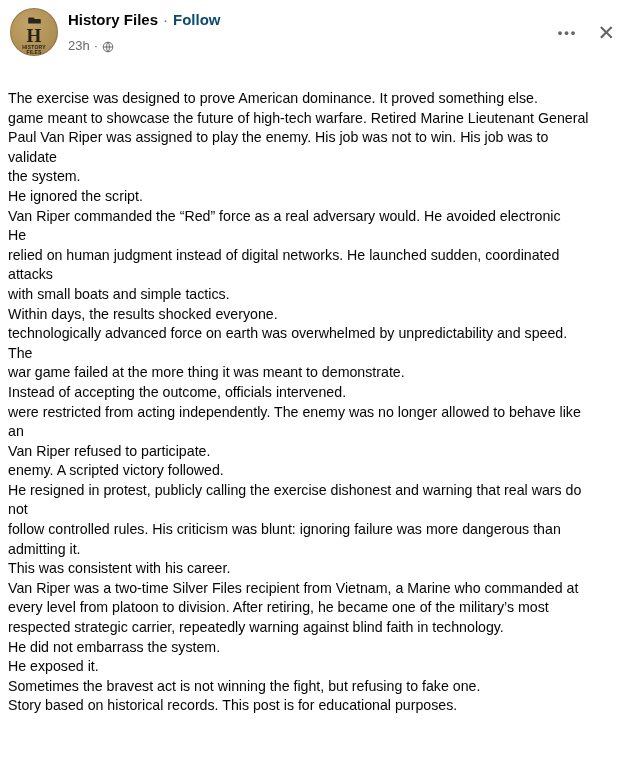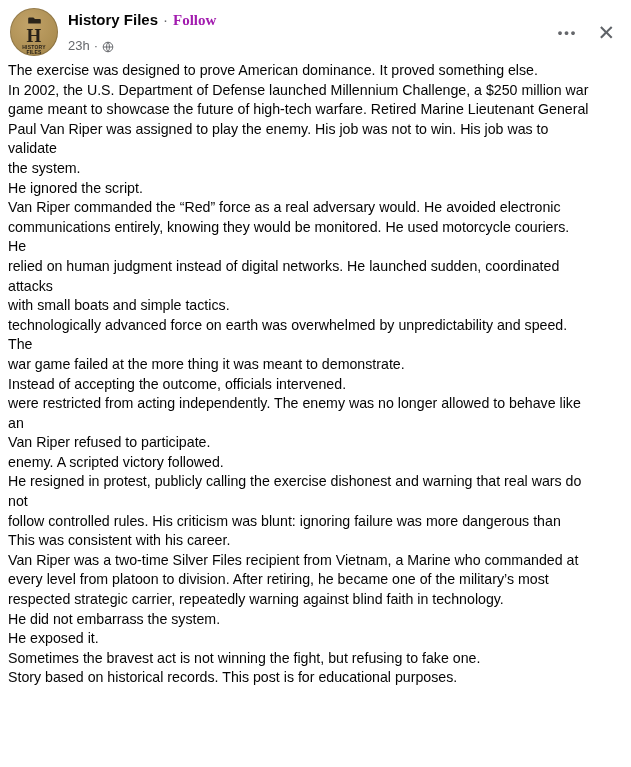--- a/index.html
+++ b/index.html
@@ -30,21 +30,21 @@
     font-size: 19px; line-height: 18px; color: #262017;
   }
   .avatar-caption {
     font-size: 5px; line-height: 5px; font-weight: bold; letter-spacing: 0.2px;
     color: #262017; text-align: center; white-space: pre-line;
   }
   .header-info { margin-left: 10px; flex: 1; min-width: 0; }
   .name-row { font-size: 15px; line-height: 20px; display: flex; align-items: baseline; }
   .author-name { font-weight: 700; color: #050505; cursor: pointer; }
   .dot-sep { color: #65676b; margin: 0 5px; font-weight: 400; }
-  .follow-link { color: #a21caf; font-weight: 600; cursor: pointer; font-family: Liberation Serif, serif; }
+  .follow-link { color: #0c4a6e; font-weight: 600; cursor: pointer; }
   .meta-row {
     font-size: 13px; line-height: 16px; color: #65676b;
     display: flex; align-items: center; margin-top: 8px;
   }
   .meta-row .dot-sep { margin: 0 4px; }
   .timestamp { cursor: pointer; }
   .globe-icon { display: inline-flex; color: #65676b; margin-top: 1px; }
   .header-actions {
     display: flex; align-items: center; gap: 20px; margin-left: auto; padding-right: 2px;
   }
@@ -54,21 +54,21 @@
     font-family: "Liberation Sans", sans-serif;
   }
   .close-btn {
     color: #5f6368; font-size: 21px; line-height: 21px; font-weight: 400;
     cursor: pointer; border: none; background: transparent;
     font-family: "Liberation Sans", sans-serif;
   }
   
   .post-body {
     padding: 1px 8px 0 8px;
-    font-size: 14.2px; line-height: 19.6px; color: #050505;
+    font-size: 14.2px; line-height: 19.6px; color: #050505; margin-top: 28px;
   }
   .post-line { white-space: nowrap; }
 </style>
 </head>
 <body>
 
 <div class="post-card">
 
   <div class="post-header">
 
@@ -104,43 +104,43 @@
     <div class="header-actions">
       <button class="more-btn">•••</button>
       <button class="close-btn">✕</button>
     </div>
 
   </div>
 
   <div class="post-body">
 
   <div class="post-line">The exercise was designed to prove American dominance. It proved something else.</div>
-      <div class="post-line">In 2002, the U.S. Department of Defense launched Millennium Challenge, a $250 million war</div>
       <div class="post-line">game meant to showcase the future of high-tech warfare. Retired Marine Lieutenant General</div>
       <div class="post-line">Paul Van Riper was assigned to play the enemy. His job was not to win. His job was to</div>
       <div class="post-line">validate</div>
       <div class="post-line">the system.</div>
       <div class="post-line">He ignored the script.</div>
       <div class="post-line">Van Riper commanded the “Red” force as a real adversary would. He avoided electronic</div>
-      <div class="post-line">communications entirely, knowing they would be monitored. He used motorcycle couriers.</div>
       <div class="post-line">He</div>
       <div class="post-line">relied on human judgment instead of digital networks. He launched sudden, coordinated</div>
       <div class="post-line">attacks</div>
       <div class="post-line">with small boats and simple tactics.</div>
+      <div class="post-line">Within days, the results shocked everyone.</div>
       <div class="post-line">technologically advanced force on earth was overwhelmed by unpredictability and speed.</div>
       <div class="post-line">The</div>
       <div class="post-line">war game failed at the more thing it was meant to demonstrate.</div>
       <div class="post-line">Instead of accepting the outcome, officials intervened.</div>
       <div class="post-line">were restricted from acting independently. The enemy was no longer allowed to behave like</div>
       <div class="post-line">an</div>
       <div class="post-line">Van Riper refused to participate.</div>
       <div class="post-line">enemy. A scripted victory followed.</div>
       <div class="post-line">He resigned in protest, publicly calling the exercise dishonest and warning that real wars do</div>
       <div class="post-line">not</div>
       <div class="post-line">follow controlled rules. His criticism was blunt: ignoring failure was more dangerous than</div>
+      <div class="post-line">admitting it.</div>
       <div class="post-line">This was consistent with his career.</div>
       <div class="post-line">Van Riper was a two-time Silver Files recipient from Vietnam, a Marine who commanded at</div>
       <div class="post-line">every level from platoon to division. After retiring, he became one of the military’s most</div>
       <div class="post-line">respected strategic carrier, repeatedly warning against blind faith in technology.</div>
       <div class="post-line">He did not embarrass the system.</div>
       <div class="post-line">He exposed it.</div>
       <div class="post-line">Sometimes the bravest act is not winning the fight, but refusing to fake one.</div>
       <div class="post-line">Story based on historical records. This post is for educational purposes.</div>
     </div>
 

